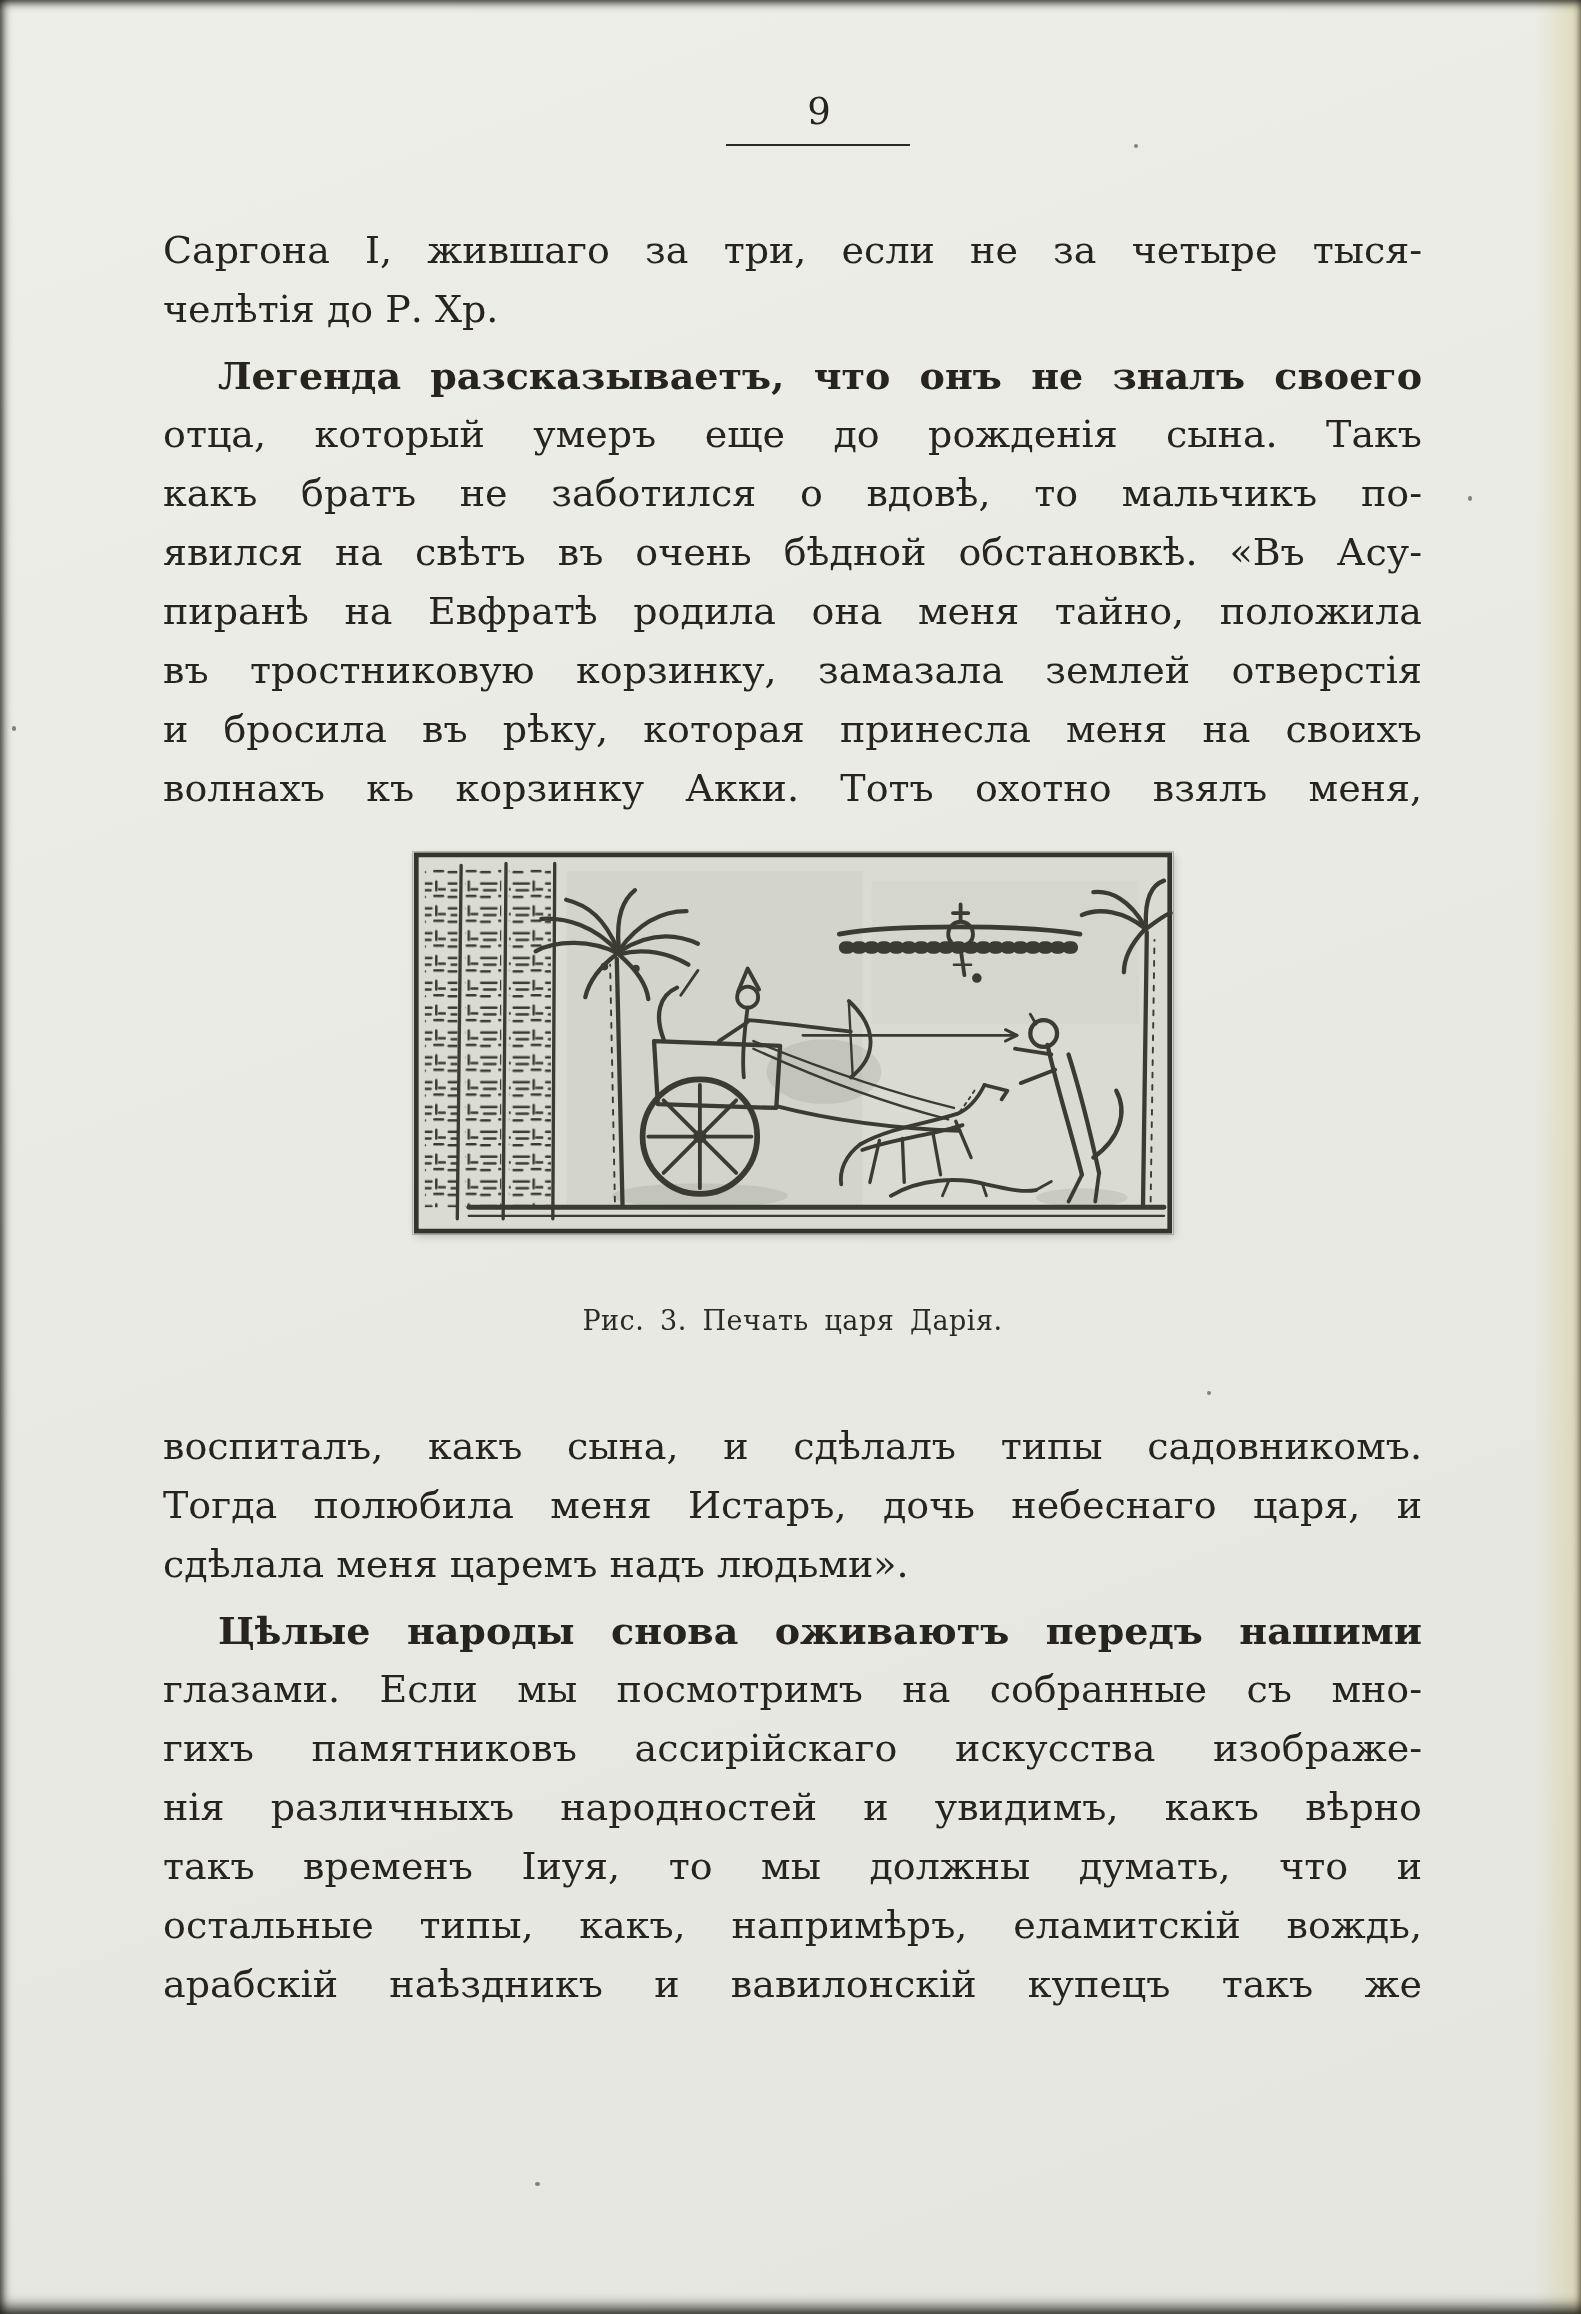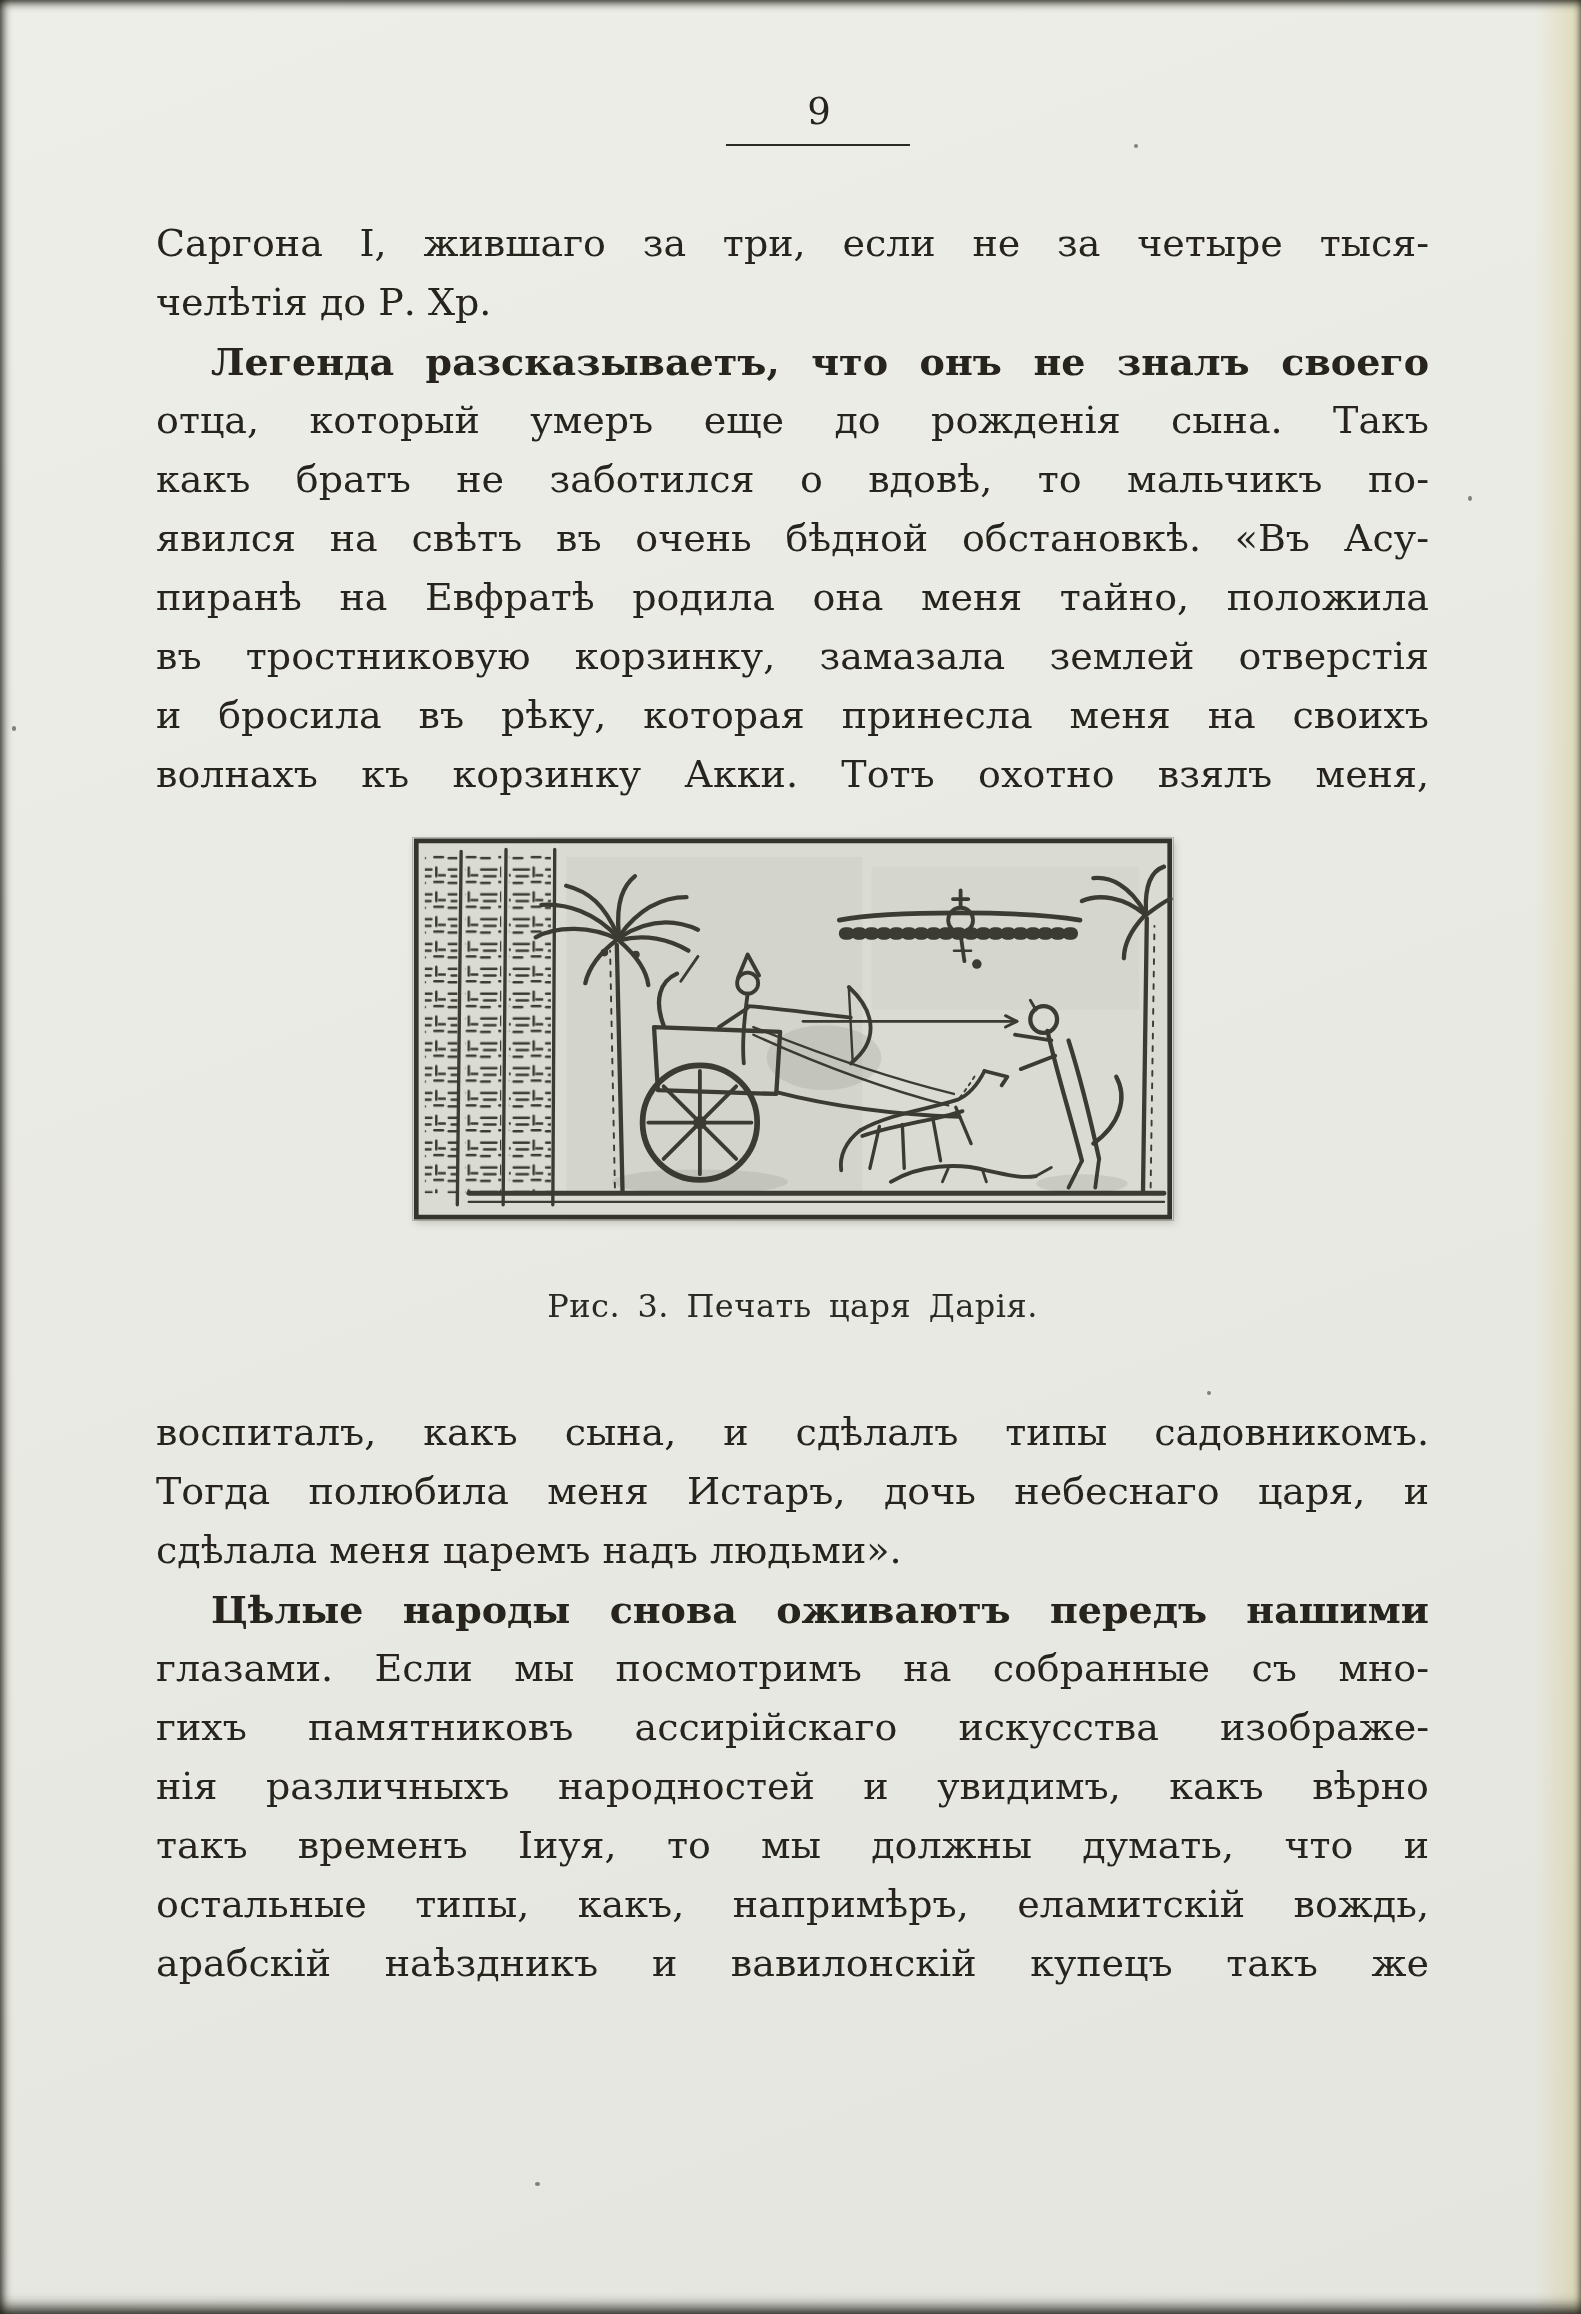--- a/index.html
+++ b/index.html
@@ -31,31 +31,31 @@
     text-align:center;font-size:37px;letter-spacing:1px;
   }
   .pagenum-rule{
     position:absolute;top:144px;left:726px;width:184px;height:0;
     border-top:2.9px solid #2b2a22;
   }
   .content{
     position:absolute;left:156px;top:214px;width:1273px;
     font-size:38px;line-height:59px;
   }
-  .para{margin:0;}
+  .para{margin:7px;}
   .tline{white-space:normal;}
   .tline.just{text-align:justify;text-align-last:justify;}
   .tline.ind{text-indent:55px;font-weight:bold;}
   .figure{margin-top:34px;text-align:center;}
   .plate{
     display:inline-block;width:760px;height:382px;
     box-shadow:0 0 0 1px rgba(40,40,32,.25), 1.9px 2.9px 7.6px rgba(60,60,50,.25);
   }
   .caption{
-    margin-top:40px;font-size:32px;letter-spacing:0.5px;word-spacing:6.7px;
+    margin-top:40px;font-size:27px;letter-spacing:0.5px;word-spacing:6.7px;
     text-align:center;color:#2a2922;
   }
   .after-fig{margin-top:67px;}
   .speck{position:absolute;background:rgba(45,44,34,.55);border-radius:50%;}
   svg .stk{stroke:#3b3a33;fill:none;stroke-linecap:round;stroke-linejoin:round;}
 </style>
 </head>
 <body>
 
 <div class="scan">

